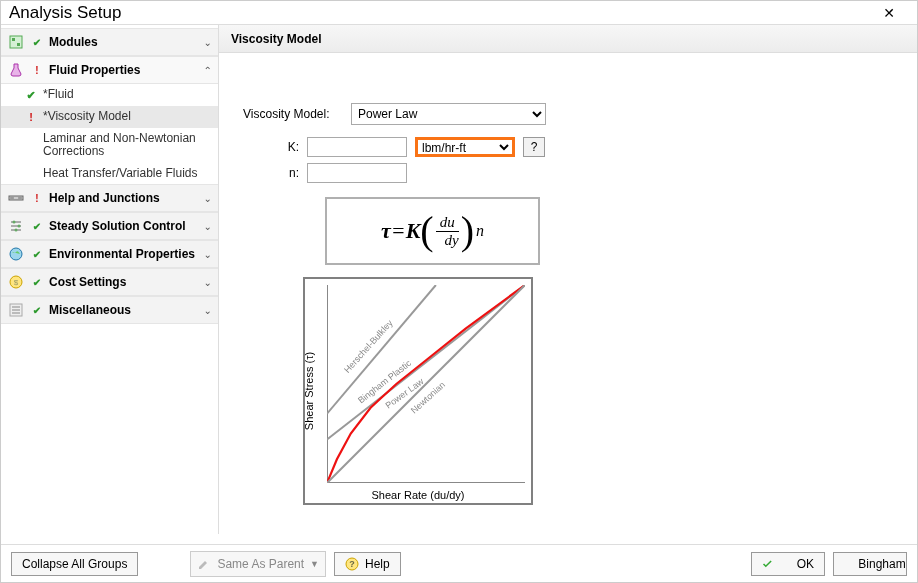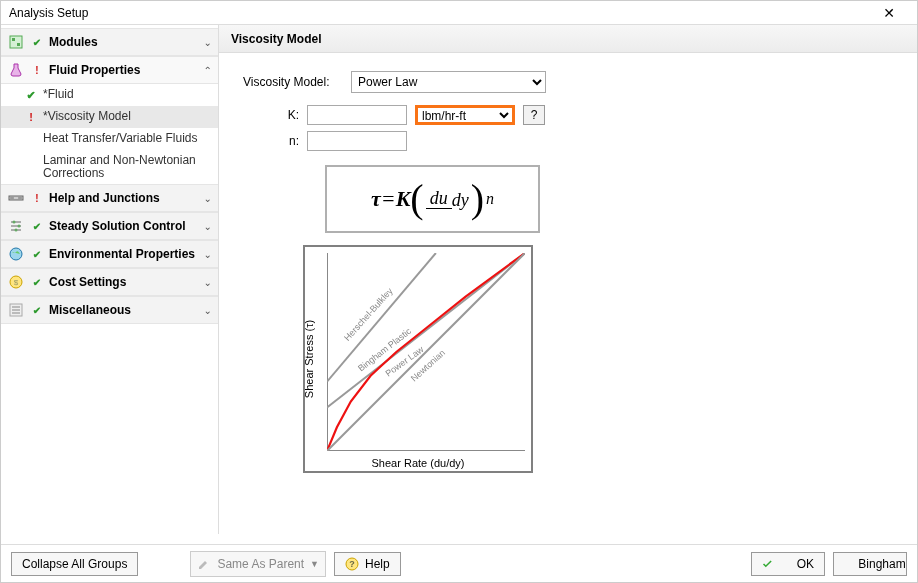--- a/index.html
+++ b/index.html
@@ -1,51 +1,51 @@
 <!DOCTYPE html>
 <html><head>
 <meta charset="utf-8">
 <style>
 * { box-sizing: border-box; margin: 0; padding: 0; }
 body { font-family: "Segoe UI", Tahoma, Arial, sans-serif; font-size: 12px; color: #000; background: #fff; width: 918px; height: 583px; overflow: hidden; position: relative; }
 .dialog { display: flex; flex-direction: column; width: 918px; height: 583px; border: 1px solid #ccc; }
 .titlebar { display: flex; align-items: center; height: 24px; padding: 0 8px; border-bottom: 1px solid #ddd; background: #fff; }
-.titlebar-title { flex: 1; font-size: 12px; }
+.titlebar-title { flex: 1; font-size: 17px; }
 .titlebar-close { width: 40px; height: 24px; display:flex; align-items:center; justify-content:center; font-size: 14px; cursor:default; }
 .body { display: flex; flex: 1; min-height: 0; }
 .sidebar { width: 218px; background: #fff; border-right: 1px solid #ddd; display:flex; flex-direction:column; padding-top:3px; }
 .group-header { display:flex; align-items:center; height: 28px; padding: 0 6px; background: #f3f3f3; border-top:1px solid #e5e5e5; border-bottom:1px solid #e5e5e5; cursor:default; gap:6px; }
 .group-header.expanded { background:#f9f9f9; }
 .gh-icon { width:18px; height:18px; display:flex; align-items:center; justify-content:center; }
 .gh-status { width:12px; height:12px; display:flex; align-items:center; justify-content:center; font-size:10px; }
 .gh-label { flex:1; font-weight:bold; font-size:12px; }
 .gh-chevron { font-size:10px; color:#555; }
 .subitem { display:flex; align-items:center; height:22px; padding-left:24px; gap:6px; cursor:default; font-size:12px; color:#333; }
 .subitem.selected { background:#e8e8e8; }
 .subitem-status { width:12px; display:flex; justify-content:center; font-size:11px; }
 .subitem-label { flex:1; white-space:normal; line-height:1.1; padding:2px 0; }
 .subitem.multi { height:auto; min-height:22px; padding-top:2px; padding-bottom:2px; }
 .main { flex:1; display:flex; flex-direction:column; background:#fff; min-width:0; }
 .main-header { height:28px; background:linear-gradient(#f7f7f7,#ececec); border-bottom:1px solid #ddd; display:flex; align-items:center; padding:0 12px; font-weight:bold; }
-.main-content { flex:1; padding:18px 24px 8px 24px; overflow:auto; }
+.main-content { flex:1; padding:18px 24px 8px 24px; overflow:auto;margin-top:32px; }
 .row { display:flex; align-items:center; gap:10px; margin-bottom:12px; }
 .label-col { width:98px; }
 select.combo { width:195px; height:22px; border:1px solid #a9a9a9; background:#fff; font-size:12px; padding:0 2px; }
 .opts-row { display:flex; align-items:flex-start; gap:56px; margin-top:4px; }
 .radio-col { display:flex; flex-direction:column; gap:4px; }
 .radio-col label { display:flex; align-items:center; gap:6px; font-size:12px; }
 .calc-btn { margin-left:50px; margin-top:4px; height:22px; padding:0 12px; border:1px solid #999; background:#f2f2f2; font-size:12px; cursor:default; }
 .kn-col { display:flex; flex-direction:column; gap:6px; margin-left:40px; }
 .kn-row { display:flex; align-items:center; gap:8px; }
 .kn-label { width:16px; text-align:right; }
 .kn-input { width:100px; height:20px; border:1px solid #a9a9a9; background:#fff; padding:0 2px; font-size:12px; }
 .kn-unit { width:100px; height:20px; border:3px solid #f97316; background:#fff; font-size:12px; }
 .q-btn { width:22px; height:20px; border:1px solid #999; background:#f2f2f2; font-size:12px; display:flex; align-items:center; justify-content:center; cursor:default; }
 .formula-box { width:215px; height:68px; border:2px solid #b0b0b0; margin:14px 0 12px 82px; display:flex; align-items:center; justify-content:center; font-family: 'Cambria Math','Times New Roman',serif; font-size:22px; font-style:italic; }
-.formula-box .frac { display:inline-flex; flex-direction:row; align-items:flex-end; font-style:italic; font-size:18px; line-height:1; margin:0 2px; }
+.formula-box .frac { display:inline-flex; flex-direction:column; align-items:flex-end; font-style:italic; font-size:15px; line-height:1; margin:0 2px; }
 .formula-box .frac .num { border-bottom:1.5px solid #000; padding:0 4px 1px; }
 .formula-box .frac .den { padding-top:1px; }
 .formula-box .exp { font-size:16px; vertical-align:super; margin-left:2px; }
 .formula-box .paren { font-size:40px; font-style:normal; line-height:0.8; }
 .chart-box { width:230px; height:228px; border:2px solid #808080; margin-left:60px; background:#fff; padding:4px; position:relative; }
 .chart-ylabel { position:absolute; left:4px; top:50%; transform:translate(-50%,-50%) rotate(-90deg); transform-origin:center; font-size:11px; white-space:nowrap; }
 .chart-xlabel { position:absolute; bottom:2px; left:50%; transform:translateX(-50%); font-size:11px; }
 .chart-svg { position:absolute; left:22px; top:6px; }
 .line-lbl { font-size:9px; fill:#888; }
 .footer { height:38px; border-top:1px solid #ddd; display:flex; align-items:center; padding:0 10px; gap:8px; background:#fff;margin-top:10px; }
@@ -95,27 +95,27 @@
       </div>
 
       <div class="subitem">
         <span class="subitem-status green-check">✔</span>
         <span class="subitem-label">*Fluid</span>
       </div>
       <div class="subitem selected">
         <span class="subitem-status red-excl">!</span>
         <span class="subitem-label">*Viscosity Model</span>
       </div>
+      <div class="subitem multi">
+        <span class="subitem-status"></span>
+        <span class="subitem-label">Laminar and Non-Newtonian Corrections</span>
+      </div>
       <div class="subitem">
         <span class="subitem-status"></span>
         <span class="subitem-label">Heat Transfer/Variable Fluids</span>
-      </div>
-      <div class="subitem multi">
-        <span class="subitem-status"></span>
-        <span class="subitem-label">Laminar and Non-Newtonian Corrections</span>
       </div>
 
       <div class="group-header">
         <span class="gh-icon">
           <svg class="icon-svg" viewBox="0 0 16 16">
               <rect x="1" y="6" width="14" height="4" fill="#ccc" stroke="#666"></rect>
               <circle cx="4" cy="8" r="2" fill="#999"></circle>
               <circle cx="12" cy="8" r="2" fill="#999"></circle>
             </svg>
         </span>

